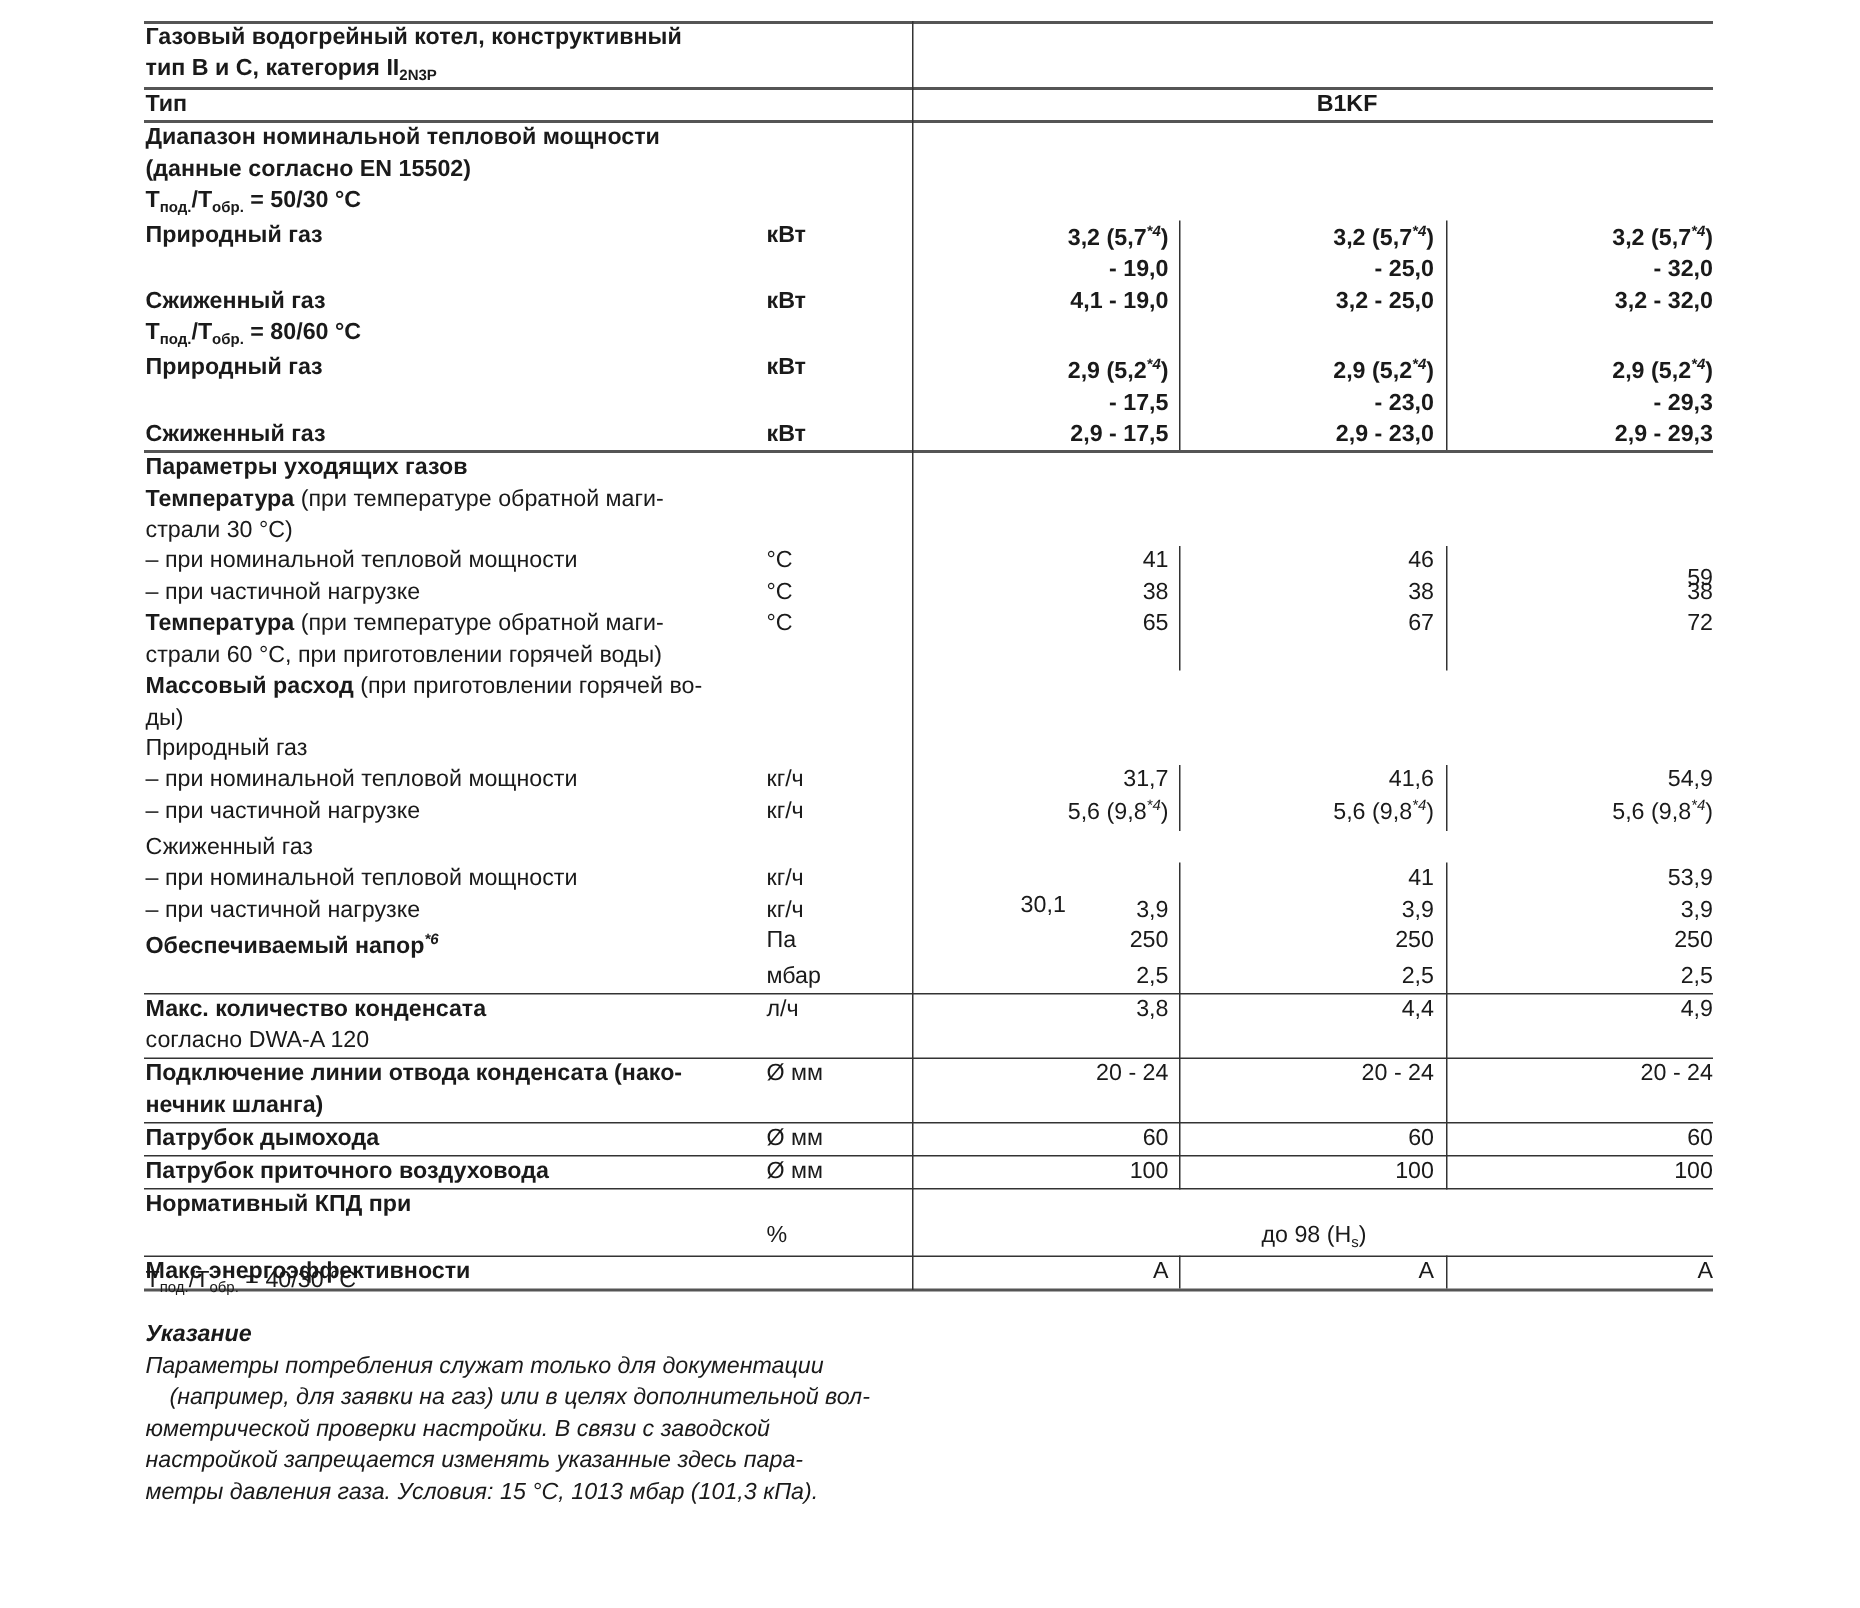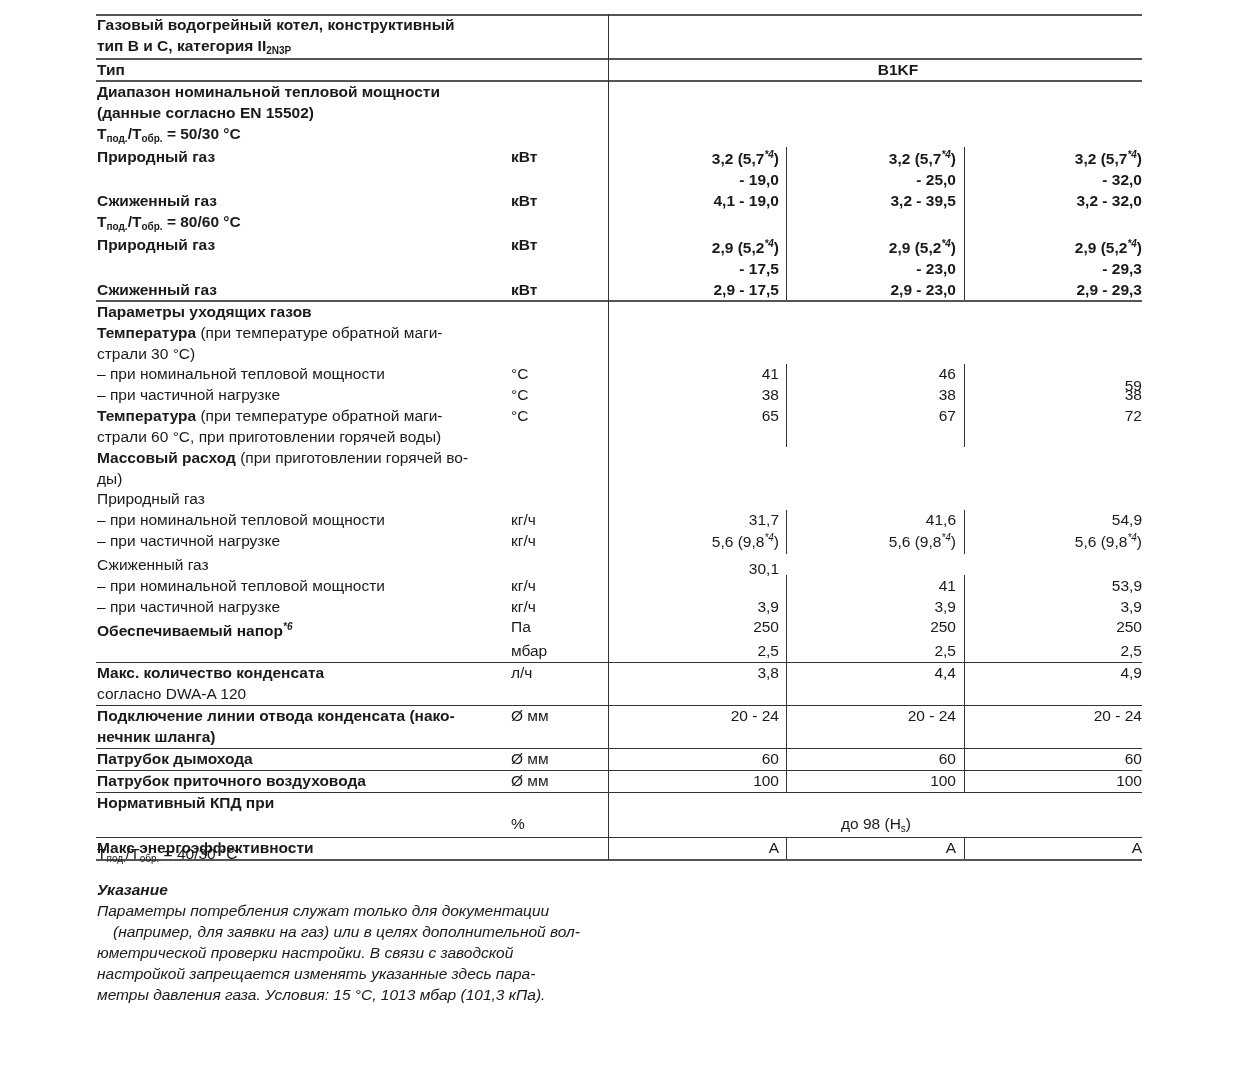--- a/index.html
+++ b/index.html
@@ -59,21 +59,21 @@
 
 <div class="t b lbl" style="top:146px;">Природный газ</div>
 <div class="t b unit" style="top:146px;">кВт</div>
 <div class="t b c1" style="top:148px;"><span>3,2 (5,7</span><sup>*4</sup><span>)</span><br><span>- 19,0</span></div>
 <div class="t b c2" style="top:148px;"><span>3,2 (5,7</span><sup>*4</sup><span>)</span><br><span>- 25,0</span></div>
 <div class="t b c3" style="top:148px;"><span>3,2 (5,7</span><sup>*4</sup><span>)</span><br><span>- 32,0</span></div>
 
 <div class="t b lbl" style="top:190px;">Сжиженный газ</div>
 <div class="t b unit" style="top:190px;">кВт</div>
 <div class="t b c1" style="top:190px;">4,1 - 19,0</div>
-<div class="t b c2" style="top:190px;">3,2 - 39,5</div>
+<div class="t b c2" style="top:190px;">3,2 - 25,0</div>
 <div class="t b c3" style="top:190px;">3,2 - 32,0</div>
 
 <div class="t b lbl" style="top:211px;"><span>T</span><sub>под.</sub><span>/T</span><sub>обр.</sub><span> = 80/60 °C</span></div>
 
 <div class="t b lbl" style="top:234px;">Природный газ</div>
 <div class="t b unit" style="top:234px;">кВт</div>
 <div class="t b c1" style="top:237px;"><span>2,9 (5,2</span><sup>*4</sup><span>)</span><br><span>- 17,5</span></div>
 <div class="t b c2" style="top:237px;"><span>2,9 (5,2</span><sup>*4</sup><span>)</span><br><span>- 23,0</span></div>
 <div class="t b c3" style="top:237px;"><span>2,9 (5,2</span><sup>*4</sup><span>)</span><br><span>- 29,3</span></div>
 
@@ -118,21 +118,21 @@
 
 <div class="t lbl" style="top:530px;">– при частичной нагрузке</div>
 <div class="t unit" style="top:530px;">кг/ч</div>
 <div class="t c1" style="top:531px;"><span>5,6 (9,8</span><sup>*4</sup><span>)</span></div>
 <div class="t c2" style="top:531px;"><span>5,6 (9,8</span><sup>*4</sup><span>)</span></div>
 <div class="t c3" style="top:531px;"><span>5,6 (9,8</span><sup>*4</sup><span>)</span></div>
 
 <div class="t lbl" style="top:554px;">Сжиженный газ</div>
 <div class="t lbl" style="top:575px;">– при номинальной тепловой мощности</div>
 <div class="t unit" style="top:575px;">кг/ч</div>
-<div class="t c1" style="top:558px;">30,1</div>
+<div class="t c1" style="top:593px;text-align:center;">30,1</div>
 <div class="t c2" style="top:575px;">41</div>
 <div class="t c3" style="top:575px;">53,9</div>
 
 <div class="t lbl" style="top:596px;">– при частичной нагрузке</div>
 <div class="t unit" style="top:596px;">кг/ч</div>
 <div class="t c1" style="top:596px;">3,9</div>
 <div class="t c2" style="top:596px;">3,9</div>
 <div class="t c3" style="top:596px;">3,9</div>
 
 <div class="t b lbl" style="top:620px;"><span>Обеспечиваемый напор</span><sup>*6</sup></div>

